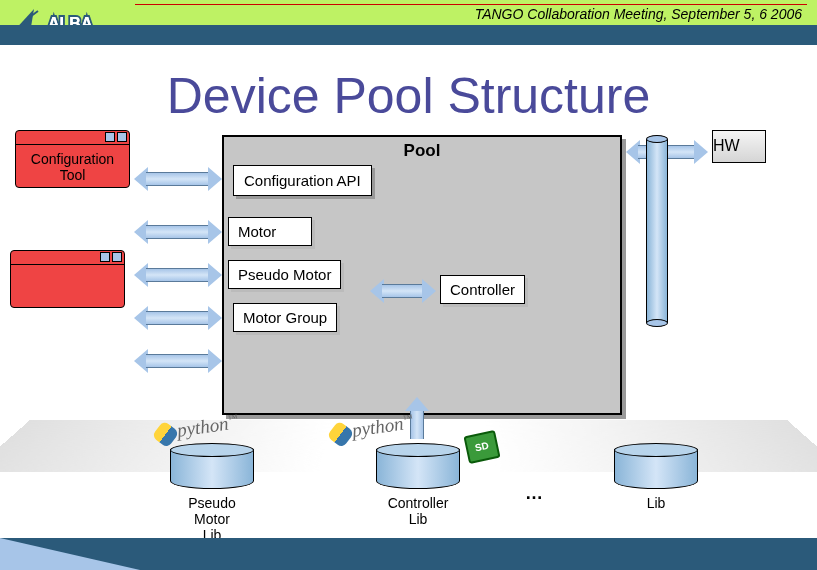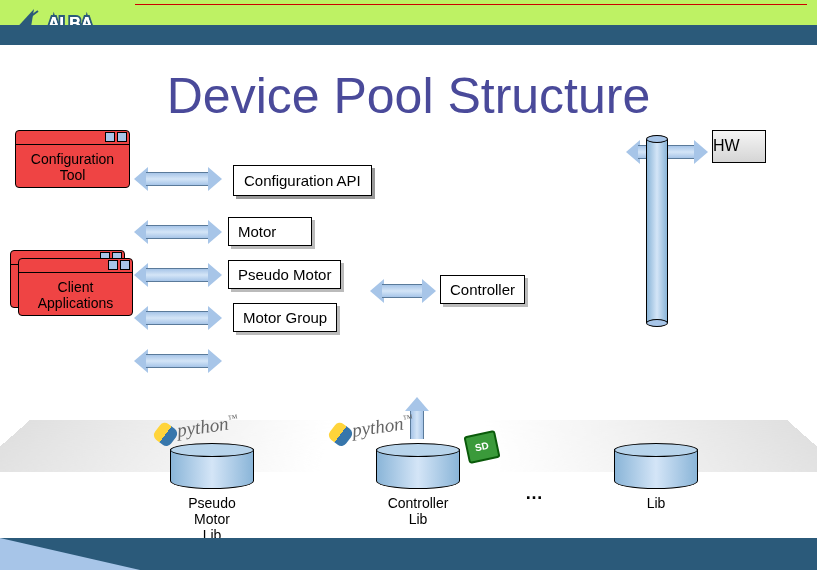--- a/index.html
+++ b/index.html
@@ -92,29 +92,33 @@
 <body>
 
 <div class="header">
   <svg class="alba-logo" width="120" height="40">
     <path d="M2 28 L24 4 L20 28 Z" fill="#2b5a7a"></path>
     <path d="M6 28 Q 16 14 28 6" stroke="#2b5a7a" stroke-width="2" fill="none"></path>
     <text x="38" y="24" fill="white" font-size="16" font-weight="bold" font-family="Arial" stroke="#2b5a7a" stroke-width="4" paint-order="stroke">ALBA</text>
     <text x="38" y="24" fill="white" font-size="16" font-weight="bold" font-family="Arial">ALBA</text>
   </svg>
   <div class="header-rule"></div>
+  <div class="header-text">TANGO Collaboration Meeting, September 5, 6 2006</div>
   <div class="header-bar"></div>
 </div>
 
 <h1 class="title">Device Pool Structure</h1>
 
 <div class="canvas">
 
   <div class="floor"></div>
 
+  <div class="pool">
+    <div class="pool-label">Pool</div>
+  </div>
 
   <div class="box config-api">Configuration API</div>
   <div class="subbox motor">Motor</div>
   <div class="subbox pseudo">Pseudo Motor</div>
   <div class="subbox motorgrp">Motor Group</div>
   <div class="subbox controller">Controller</div>
 
   <div class="window win-config">
     <div class="titlebar">
         <div></div>
@@ -123,27 +127,20 @@
     <div class="body">Configuration Tool</div>
   </div>
 
   <div class="window win-client-bg">
     <div class="titlebar">
         <div></div>
         <div></div>
       </div>
     <div class="body"></div>
   </div>
-  <div class="window win-client">
-    <div class="titlebar">
-        <div></div>
-        <div></div>
-      </div>
-    <div class="body">Client Applications</div>
-  </div>
 
   <div class="arrow arrow-h a1">
       <div class="shaft"></div>
     </div>
   <div class="arrow arrow-h a2">
       <div class="shaft"></div>
     </div>
   <div class="arrow arrow-h a3">
       <div class="shaft"></div>
     </div>

